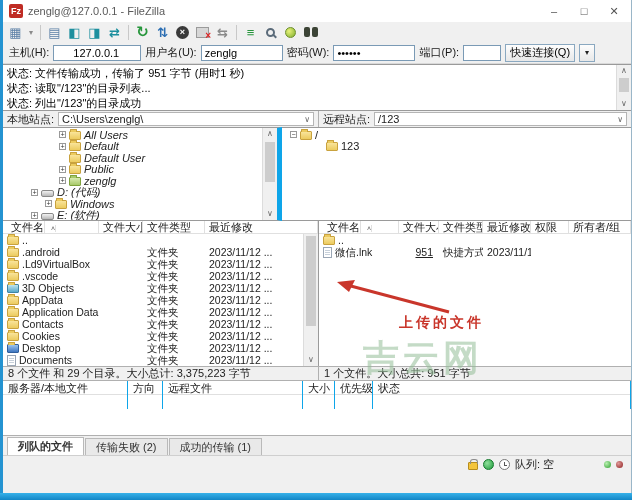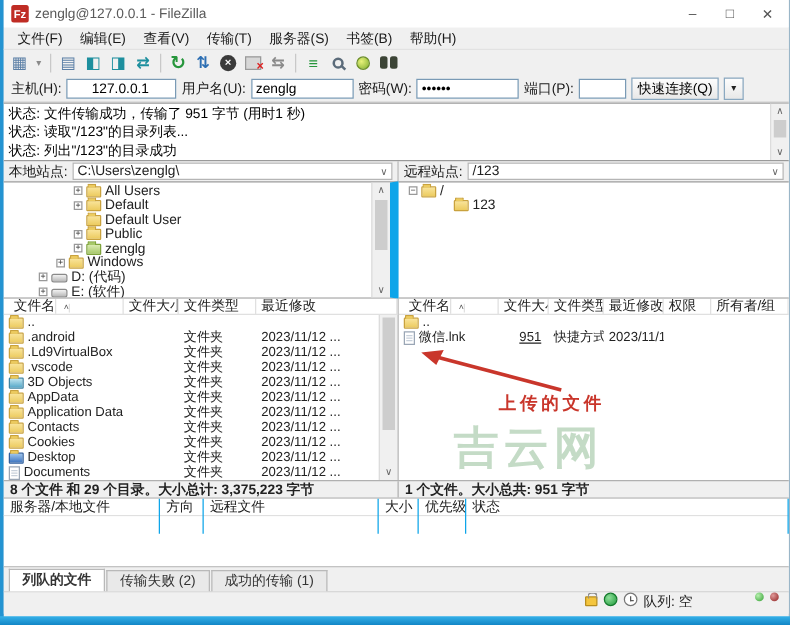--- a/index.html
+++ b/index.html
@@ -57,21 +57,21 @@
   .siterow { display:flex; height:16px; }
   .sitebar { display:flex; align-items:center; gap:4px; padding-left:4px; background:#f0f0f0; }
   .sitebar.left { width:316px; border-right:1px solid #b0b0b0; }
   .sitebar.right { flex:1;text-align:center; }
   .site-combo { flex:1; height:14px; background:#fff; border:1px solid #b5b5b5; display:flex; align-items:center; justify-content:space-between; padding:0 3px; margin-right:4px; }
   .combo-caret { font-size:8px; color:#666; }
 
   
   .treerow { display:flex; height:94px; }
   .tree { background:#fff; border:1px solid #9a9a9a; border-left:none; position:relative; overflow:hidden; padding-top:1px; }
-  .tree.left { width:316px; border-right:7px solid #0ea5e9; }
+  .tree.left { width:279px; border-right:5px solid #0ea5e9;font-style:italic; }
   .tree.right { flex:1; border-left:none; border-right:none; }
   .titem { display:flex; align-items:center; height:11.5px; gap:3px; white-space:nowrap; }
   .expander { width:7px; height:7px; border:1px solid #999; background:#fff; font-size:7px; line-height:5px; text-align:center; color:#333; flex:none; }
   .expander.none { border:none; background:transparent; }
   .i-folder { position:relative; width:12px; height:9px; background:linear-gradient(#f9e49a,#eccb5f); border:1px solid #c9a23e; border-radius:1px; flex:none; margin-top:1px; }
   .i-folder::before { content:""; position:absolute; top:-3px; left:0; width:5px; height:2px; background:#eccb5f; border:1px solid #c9a23e; border-bottom:none; border-radius:1px 1px 0 0; }
   .i-user { background:linear-gradient(#d9eab0,#a7c96a); border-color:#7fa33c; }
   .i-user::before { background:#a7c96a; border-color:#7fa33c; }
   .i-drive { width:13px; height:7px; background:linear-gradient(#f2f2f2,#b9b9b9); border:1px solid #8a8a8a; border-radius:2px; flex:none; margin-top:2px; }
   .i-file { width:9px; height:11px; background:#fff; border:1px solid #9aa6b5; flex:none; position:relative; }
@@ -89,36 +89,36 @@
   .grid-l { grid-template-columns:96px 44px 62px auto; }
   .grid-r { grid-template-columns:80px 40px 44px 48px 38px auto; }
   .frow { display:grid; height:12px; align-items:center; font-size:10.5px; white-space:nowrap; }
   .fcell { overflow:hidden; padding-left:4px; line-height:12px; }
   .fcell.name { display:flex; align-items:center; gap:3px; }
   .fcell.size { text-align:right; padding-right:6px;text-decoration:underline; }
   .sort-caret { font-size:7px; color:#555; margin-left:2px; }
 
   
   .pstatus { display:flex; height:15px; background:#f0f0f0; border-top:1px solid #b0b0b0; border-bottom:1px solid #b0b0b0; }
-  .pstatus > div { display:flex; align-items:center; padding-left:5px; white-space:nowrap; overflow:hidden;font-weight:bold; }
+  .pstatus > div { display:flex; align-items:center; padding-left:5px; white-space:nowrap; overflow:hidden; }
   .pstatus .l { width:316px; border-right:1px solid #b0b0b0; }
   .pstatus .r { flex:1; }
 
   
   .queue-head { display:grid; grid-template-columns:125px 35px 140px 32px 38px auto; height:14px; background:#fff; border-bottom:1px solid #e0e0e0; align-items:center; }
   .queue-head span { padding-left:5px; border-right:1px solid #0ea5e9; height:28px; line-height:14px; white-space:nowrap; overflow:hidden; }
   .queue-body { height:41px; background:#fff; border-bottom:1px solid #b0b0b0; }
 
   
   .tabs { height:20px; background:#f0f0f0; display:flex; align-items:flex-end; padding-left:4px; gap:1px; border-bottom:1px solid #cfcfcf; }
   .tab { height:17px; line-height:16px; padding:0 10px; border:1px solid #b9b9b9; border-bottom:none; background:#e9e9e9; color:#333; }
   .tab.active { background:#fff; font-weight:bold; height:18px; }
 
   
-  .statusbar { height:17px; display:flex; justify-content:flex-end; gap:5px; padding-right:8px; background:#f0f0f0; position:relative; }
+  .statusbar { height:17px; display:flex; align-items:center; justify-content:flex-end; gap:5px; padding-right:8px; background:#f0f0f0; position:relative; }
   .i-lock { width:10px; height:8px; background:#f4c53d; border:1px solid #b78d1e; border-radius:1px; position:relative; margin-top:3px; }
   .i-lock::before { content:""; position:absolute; top:-4px; left:1px; width:6px; height:4px; border:1.5px solid #8d8d8d; border-bottom:none; border-radius:3px 3px 0 0; }
   .i-ggear { width:11px; height:11px; border-radius:50%; background:radial-gradient(circle at 35% 35%, #8fe09a, #1f9a3c); border:1px solid #147a2c; }
   .i-clock { width:11px; height:11px; border-radius:50%; border:1px solid #777; background:#fff; position:relative; }
   .i-clock::before { content:""; position:absolute; left:4px; top:2px; width:1px; height:4px; background:#555; }
   .i-clock::after { content:""; position:absolute; left:4px; top:5px; width:3px; height:1px; background:#555; }
   .dot { width:7px; height:7px; border-radius:50%; }
   .dot.green { background:radial-gradient(circle at 35% 35%, #b8f0b0, #2f9e2f); }
   .dot.red { background:radial-gradient(circle at 35% 35%, #e09a9a, #8e1f1f); }
 
@@ -135,29 +135,20 @@
   <div class="titlebar">
     <span class="fz-logo">Fz</span>
     <span class="title-text">zenglg@127.0.0.1 - FileZilla</span>
     <div class="win-controls">
       <span class="win-btn">–</span>
       <span class="win-btn">□</span>
       <span class="win-btn">✕</span>
     </div>
   </div>
 
-  <div class="menubar">
-    <span class="menu-item">文件(F)</span>
-    <span class="menu-item">编辑(E)</span>
-    <span class="menu-item">查看(V)</span>
-    <span class="menu-item">传输(T)</span>
-    <span class="menu-item">服务器(S)</span>
-    <span class="menu-item">书签(B)</span>
-    <span class="menu-item">帮助(H)</span>
-  </div>
 
   <div class="toolbar">
     <span class="tool-btn tb-blue">▦</span>
     <span class="tool-btn tb-gray" style="font-size:8px;min-width:8px">▾</span>
     <span class="tool-sep"></span>
     <span class="tool-btn tb-blue">▤</span>
     <span class="tool-btn tb-teal">◧</span>
     <span class="tool-btn tb-teal">◨</span>
     <span class="tool-btn tb-teal">⇄</span>
     <span class="tool-sep"></span>
@@ -246,29 +237,29 @@
       <div class="titem" style="padding-left:56px">
           <span class="expander">+</span>
           <span class="i-folder"></span>
           <span>Public</span>
         </div>
       <div class="titem" style="padding-left:56px">
           <span class="expander">+</span>
           <span class="i-folder i-user"></span>
           <span>zenglg</span>
         </div>
-      <div class="titem" style="padding-left:42px">
-          <span class="expander">+</span>
-          <span class="i-folder"></span>
-          <span>Windows</span>
-        </div>
       <div class="titem" style="padding-left:28px">
           <span class="expander">+</span>
           <span class="i-drive"></span>
           <span>D: (代码)</span>
+        </div>
+      <div class="titem" style="padding-left:42px">
+          <span class="expander">+</span>
+          <span class="i-folder"></span>
+          <span>Windows</span>
         </div>
       <div class="titem" style="padding-left:28px">
           <span class="expander">+</span>
           <span class="i-drive"></span>
           <span>E: (软件)</span>
         </div>
       <div class="vscroll">
         <span class="vs-up">∧</span>
         <span class="vs-thumb" style="top:14px;height:40px"></span>
         <span class="vs-dn">∨</span>

